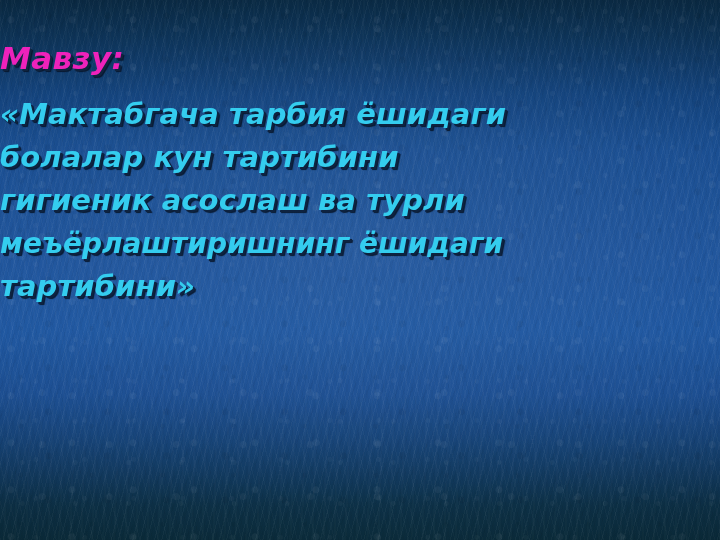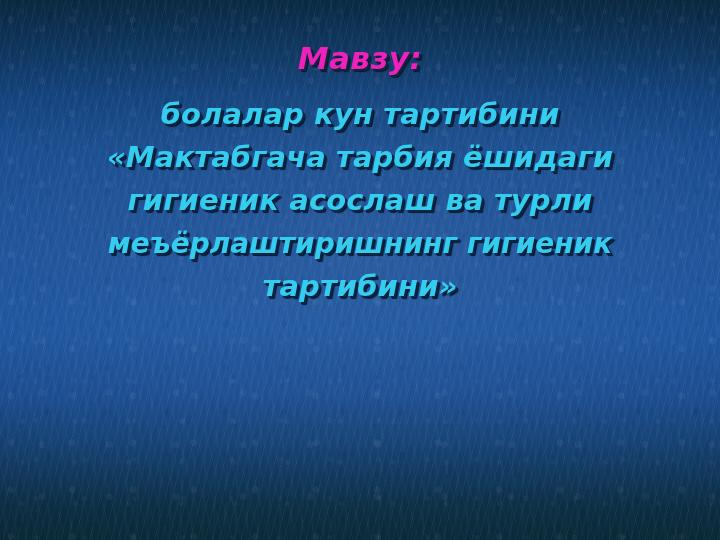--- a/index.html
+++ b/index.html
@@ -104,21 +104,21 @@
   }
 
   
   .content {
     position: absolute;
     left: 0;
     top: 0;
     width: 656px;
     height: 540px;
     z-index: 5;
-    text-align: center;
+    text-align: left;
   }
 
   .title-line {
     position: absolute;
     left: 0;
     width: 720px;
     top: 40px;
     font-size: 31px;
     line-height: 36px;
     font-weight: bold;
@@ -161,21 +161,21 @@
   <div class="tex-b"></div>
   <div class="tex-c"></div>
   <div class="tex-d"></div>
   <div class="vignette"></div>
 
   <div class="content">
 
     <div class="title-line">Мавзу:</div>
 
     <div class="body-block">
+      <span class="body-line">«Мактабгача тарбия ёшидаги</span>
       <span class="body-line">болалар кун тартибини</span>
-      <span class="body-line">«Мактабгача тарбия ёшидаги</span>
       <span class="body-line">гигиеник асослаш ва турли</span>
-      <span class="body-line wide">меъёрлаштиришнинг гигиеник</span>
+      <span class="body-line wide">меъёрлаштиришнинг ёшидаги</span>
       <span class="body-line">тартибини»</span>
     </div>
 
   </div>
 </div>
 
 </body></html>

